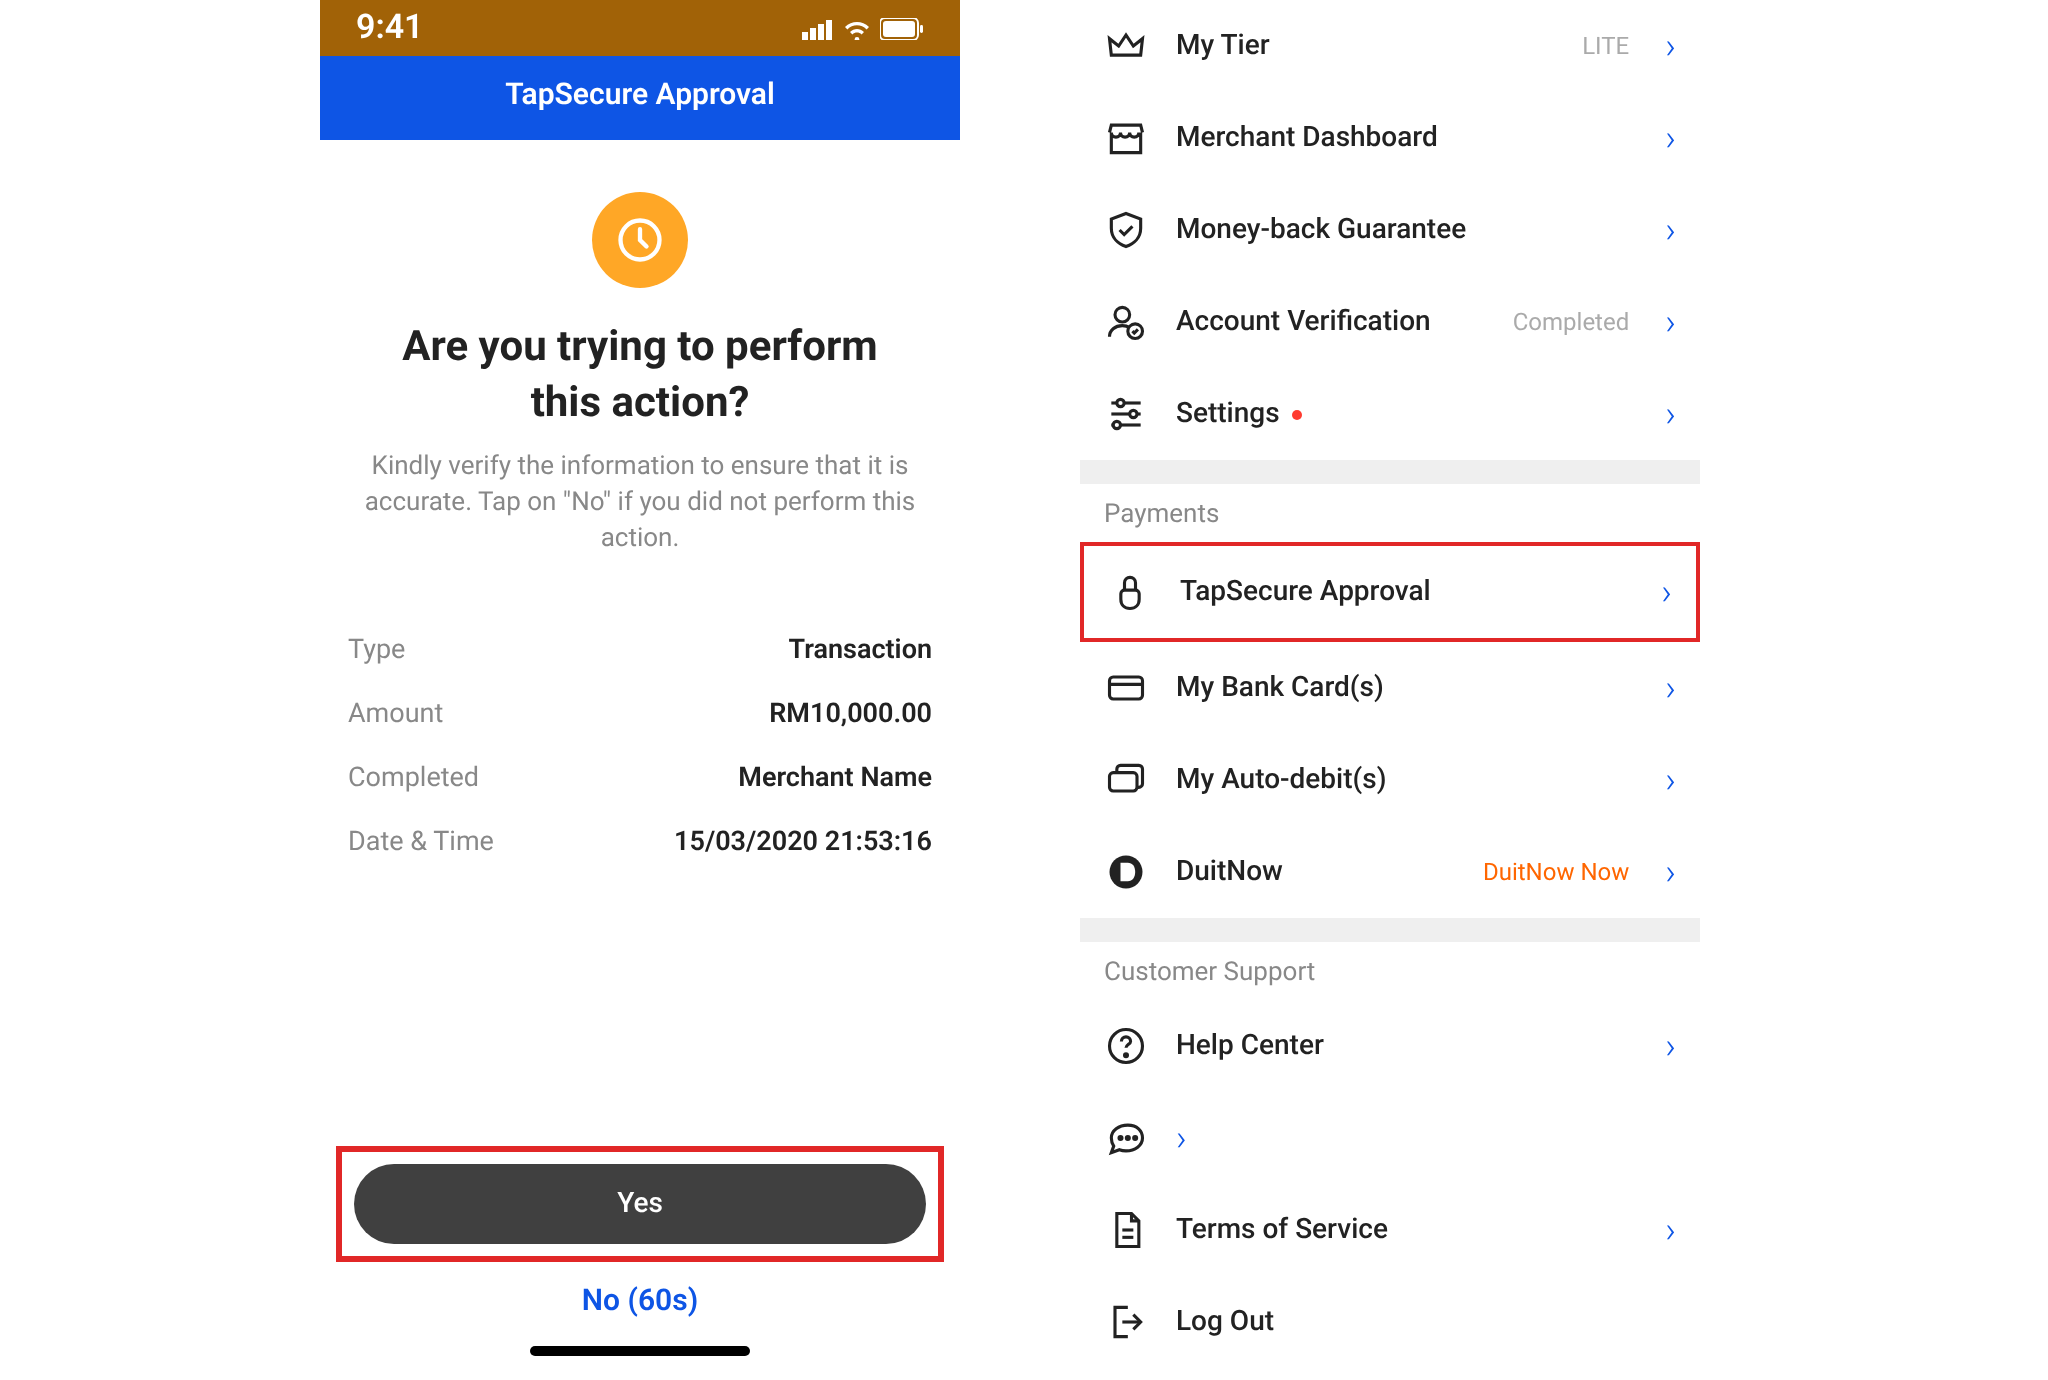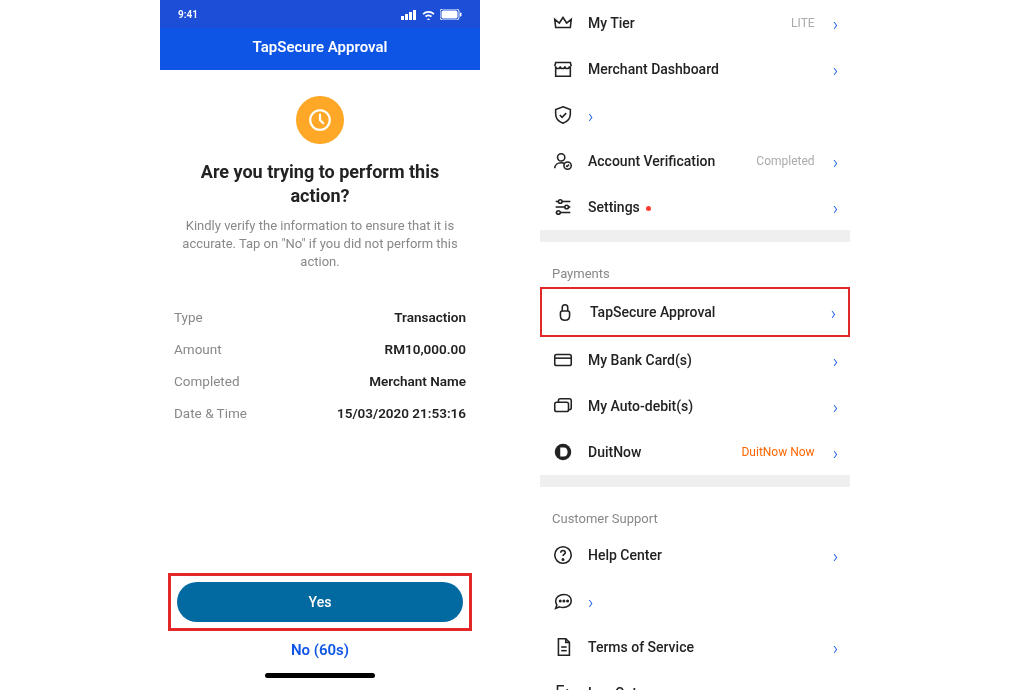--- a/index.html
+++ b/index.html
@@ -19,49 +19,49 @@
   }
   
   .phone {
     width: 320px;
     height: 690px;
     position: relative;
     margin-left: 140px;
     background: #fff;
   }
   .status-bar {
-    background: #1d4ed8;
+    background: #a16207;
     height: 28px;
     display: flex;
     align-items: center;
     justify-content: space-between;
     padding: 0 18px;
     color: #fff;
-    font-size: 10px;
+    font-size: 17px;
     font-weight: 600;
   }
   .status-icons { display: flex; gap: 4px; align-items: center; }
   .header {
     background: #0e55e5;
     color: #fff;
     text-align: center;
     font-weight: 600;
     font-size: 15px;
     padding: 10px 0 14px;
   }
   .circle-icon {
     width: 48px; height: 48px;
     background: #ffa726;
     border-radius: 50%;
     display: flex; align-items: center; justify-content: center;
     margin: 26px auto 16px;
   }
   .circle-icon svg { width: 26px; height: 26px; }
   .question {
-    font-size: 18px;
+    font-size: 21px;
     font-weight: 700;
     text-align: center;
     color: #222;
     padding: 0 26px;
     line-height: 1.35;
   }
   .subtext {
     font-size: 13px;
     color: #888;
     text-align: center;
@@ -83,21 +83,21 @@
     position: absolute;
     bottom: 10px;
     left: 0; right: 0;
     padding: 0 8px;
   }
   .red-frame-btn {
     border: 3px solid #e12727;
     padding: 6px;
   }
   .yes-btn {
-    background: #0369a1;
+    background: #404040;
     color: #fff;
     border-radius: 22px;
     text-align: center;
     padding: 12px 0;
     font-size: 14px;
     font-weight: 500;
   }
   .no-link {
     color: #0e55e5;
     font-weight: 600;
@@ -119,21 +119,21 @@
     position: relative;
     background: #fff;
   }
   .section-gap {
     background: #efefef;
     height: 12px;
   }
   .section-title {
     color: #888;
     font-size: 13px;
-    padding: 24px 12px 6px;
+    padding: 8px 12px 6px;
   }
   .row {
     display: flex;
     align-items: center;
     padding: 12px 12px;
     gap: 14px;
     position: relative;
   }
   .row-icon {
     width: 22px; height: 22px;
@@ -264,20 +264,21 @@
       <span class="chevron">›</span>
     </div>
 
     <div class="row">
       <span class="row-icon">
         <svg viewBox="0 0 24 24" fill="none" stroke="#222" stroke-width="1.7">
             <path d="M12 3l8 3v5c0 5-3.5 8.5-8 10-4.5-1.5-8-5-8-10V6l8-3z"></path>
             <path d="M8.5 12l2.5 2.5 4.5-4.5"></path>
           </svg>
       </span>
+      <span class="row-label">Money-back Guarantee</span>
       <span class="chevron">›</span>
     </div>
 
     <div class="row">
       <span class="row-icon">
         <svg viewBox="0 0 24 24" fill="none" stroke="#222" stroke-width="1.7">
             <circle cx="10" cy="8" r="4"></circle>
             <path d="M3 20c0-3.5 3-6 7-6 1.5 0 3 .4 4 1"></path>
             <circle cx="17" cy="17" r="4"></circle>
             <path d="M15.5 17l1 1 2-2"></path>

